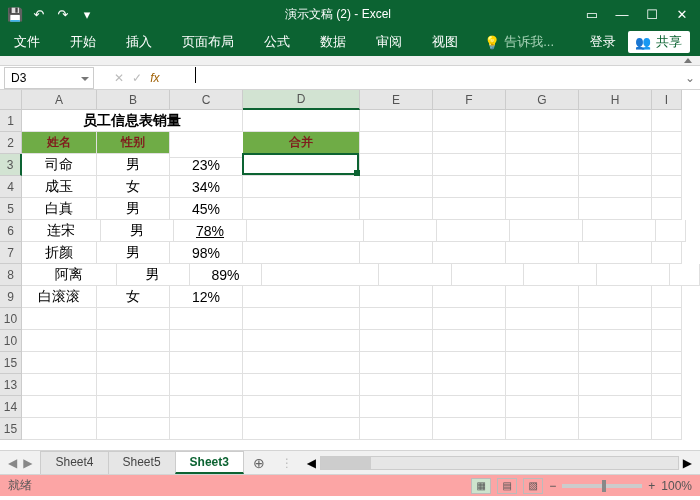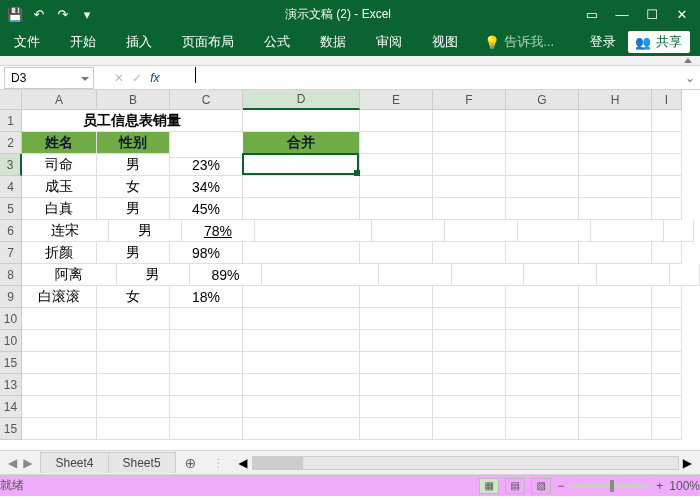--- a/index.html
+++ b/index.html
@@ -18,57 +18,57 @@
 .ribbon-right { margin-left: auto; display: flex; align-items: center; gap: 12px; }
 .share-btn { background: #fff; color: #0c6332; padding: 2px 8px; border-radius: 2px; display: flex; align-items: center; gap: 4px; }
 
 .ribbon-strip { height: 10px; background: #f1f1f1; border-bottom: 1px solid #d4d4d4; position: relative; }
 .ribbon-strip::after { content: ""; position: absolute; right: 8px; top: 2px; width: 0; height: 0; border-left: 4px solid transparent; border-right: 4px solid transparent; border-bottom: 5px solid #777; }
 
 .formula-row { height: 24px; display: flex; align-items: center; border-bottom: 1px solid #d4d4d4; background: #fff; }
 .namebox { width: 90px; height: 22px; border: 1px solid #ccc; margin-left: 4px; padding: 0 6px; display: flex; align-items: center; position: relative; }
 .namebox::after { content: ""; position: absolute; right: 4px; top: 9px; border-left: 4px solid transparent; border-right: 4px solid transparent; border-top: 4px solid #777; }
 .fx-area { display: flex; align-items: center; gap: 8px; margin-left: 20px; color: #bbb; }
-.fx-area .fx { font-style: italic; color: #0c4a6e; }
+.fx-area .fx { font-style: italic; color: #a16207; }
 .formula-input { flex: 1; height: 22px; padding: 0 6px; color: #333; position: relative; }
 .cursor { display: inline-block; width: 1px; height: 16px; background: #000; vertical-align: middle; margin-left: 30px; }
 .fbar-expand { width: 20px; text-align: center; color: #777; }
 
 .grid-wrap { display: flex; height: 360px; }
 .corner { width: 22px; height: 20px; background: #e6e6e6; border-right: 1px solid #ccc; border-bottom: 1px solid #ccc; }
 .col-headers { display: flex; height: 20px; }
 .ch { background: #e6e6e6; border-right: 1px solid #ccc; border-bottom: 1px solid #ccc; display: flex; align-items: center; justify-content: center; color: #555; }
 .ch.sel { background: #d2e3d2; border-bottom: 2px solid #0c6332; }
 .row-headers { width: 22px; }
 .rh { background: #e6e6e6; border-right: 1px solid #ccc; border-bottom: 1px solid #ccc; display: flex; align-items: center; justify-content: center; color: #555; height: 22px; }
 .rh.sel { background: #d2e3d2; border-right: 2px solid #0c6332; }
 
 .cells { position: relative; }
 .row { display: flex; height: 22px; }
 .cell { border-right: 1px solid #e0e0e0; border-bottom: 1px solid #e0e0e0; display: flex; align-items: center; padding: 0 4px; overflow: hidden; white-space: nowrap; }
 
 .merged-title { position: absolute; left: 0; top: 0; width: 221px; height: 22px; background: #fff; border-right: 1px solid #e0e0e0; border-bottom: 1px solid #e0e0e0; display: flex; align-items: center; justify-content: center; font-size: 14px; font-weight: bold; }
-.hdr-cell { background: #6fac46; color: #0f172a; font-weight: bold; justify-content: center; font-size: 14px; }
+.hdr-cell { background: #6fac46; color: #7f1d1d; font-weight: bold; justify-content: center; font-size: 12px; }
 .center { justify-content: center; }
 .data-font { font-size: 14px; }
 
 .sel-outline { position: absolute; border: 2px solid #0c6332; pointer-events: none; }
 .sel-handle { position: absolute; width: 6px; height: 6px; background: #0c6332; right: -3px; bottom: -3px; }
 
 .sheet-bar { height: 24px; display: flex; align-items: center; border-top: 1px solid #d4d4d4; background: #f1f1f1; font-size: 12px; }
 .sheet-nav { display: flex; gap: 6px; padding: 0 8px; color: #888; }
 .tabs { display: flex; }
 .sheet-tab { padding: 3px 14px; border: 1px solid #ccc; border-bottom: none; background: #e6e6e6; color: #444; margin-right: -1px; }
 .sheet-tab.active { background: #fff; border-bottom: 2px solid #0c6332; color: #0c6332; font-weight: bold; }
 .add-sheet { padding: 0 10px; color: #666; font-size: 14px; }
 .hscroll { flex: 1; display: flex; align-items: center; padding: 0 8px; }
 .hscroll-track { flex: 1; height: 14px; background: #e6e6e6; border: 1px solid #ccc; position: relative; margin: 0 4px; }
 .hscroll-thumb { position: absolute; left: 0; top: 0; height: 100%; width: 50px; background: #cdcdcd; }
 
-.status-bar { height: 22px; background: #f0abfc; border-top: 1px solid #d4d4d4; display: flex; align-items: center; padding: 0 0; font-size: 12px; color: #555; }
+.status-bar { height: 22px; background: #fca5a5; border-top: 1px solid #d4d4d4; display: flex; align-items: center; padding: 0 8px; font-size: 12px; color: #555; }
 .status-right { margin-left: auto; display: flex; align-items: center; gap: 6px; }
 .view-btn { width: 20px; height: 16px; border: 1px solid #bbb; display: flex; align-items: center; justify-content: center; font-size: 10px; }
 .view-btn.active { background: #cde4cd; }
 .zoom-slider { width: 80px; height: 4px; background: #ccc; position: relative; }
 .zoom-slider::after { content: ""; position: absolute; left: 50%; top: -4px; width: 4px; height: 12px; background: #888; }
 </style>
 </head>
 <body>
 
 <div class="titlebar">
@@ -209,21 +209,21 @@
           <div class="cell center data-font" style="width: 73px;">男</div>
           <div class="cell center data-font" style="width: 73px;">45%</div>
           <div class="cell" style="width: 117px;"></div>
           <div class="cell" style="width: 73px;"></div>
           <div class="cell" style="width: 73px;"></div>
           <div class="cell" style="width: 73px;"></div>
           <div class="cell" style="width: 73px;"></div>
           <div class="cell" style="width: 30px;"></div>
         </div>
         <div class="row">
-          <div class="cell center data-font" style="width: 87px; text-align: center;">连宋</div>
+          <div class="cell center data-font" style="width: 79px; text-align: center;">连宋</div>
           <div class="cell center data-font" style="width: 73px;">男</div>
           <div class="cell center data-font" style="width: 73px; text-decoration: underline;">78%</div>
           <div class="cell" style="width: 117px;"></div>
           <div class="cell" style="width: 73px;"></div>
           <div class="cell" style="width: 73px;"></div>
           <div class="cell" style="width: 73px;"></div>
           <div class="cell" style="width: 73px;"></div>
           <div class="cell" style="width: 30px;"></div>
         </div>
         <div class="row">
@@ -244,21 +244,21 @@
           <div class="cell" style="width: 117px;"></div>
           <div class="cell" style="width: 73px;"></div>
           <div class="cell" style="width: 73px;"></div>
           <div class="cell" style="width: 73px;"></div>
           <div class="cell" style="width: 73px;"></div>
           <div class="cell" style="width: 30px;"></div>
         </div>
         <div class="row">
           <div class="cell center data-font" style="width: 75px;">白滚滚</div>
           <div class="cell center data-font" style="width: 73px;">女</div>
-          <div class="cell center data-font" style="width: 73px;">18%</div>
+          <div class="cell center data-font" style="width: 73px;">12%</div>
           <div class="cell" style="width: 117px;"></div>
           <div class="cell" style="width: 73px;"></div>
           <div class="cell" style="width: 73px;"></div>
           <div class="cell" style="width: 73px;"></div>
           <div class="cell" style="width: 73px;"></div>
           <div class="cell" style="width: 30px;"></div>
         </div>
         <div class="row">
           <div class="cell" style="width: 75px;"></div>
           <div class="cell" style="width: 73px;"></div>
@@ -334,20 +334,21 @@
 </div>
 
 <div class="sheet-bar">
   <div class="sheet-nav">
     <span>◀</span>
     <span>▶</span>
   </div>
   <div class="tabs" id="sheet-tabs">
       <div class="sheet-tab">Sheet4</div>
       <div class="sheet-tab">Sheet5</div>
+      <div class="sheet-tab active">Sheet3</div>
     </div>
   <span class="add-sheet">⊕</span>
   <span style="color:#bbb;padding:0 6px;">⋮</span>
   <div class="hscroll">
     <span>◀</span>
     <div class="hscroll-track">
         <div class="hscroll-thumb"></div>
       </div>
     <span>▶</span>
   </div>

